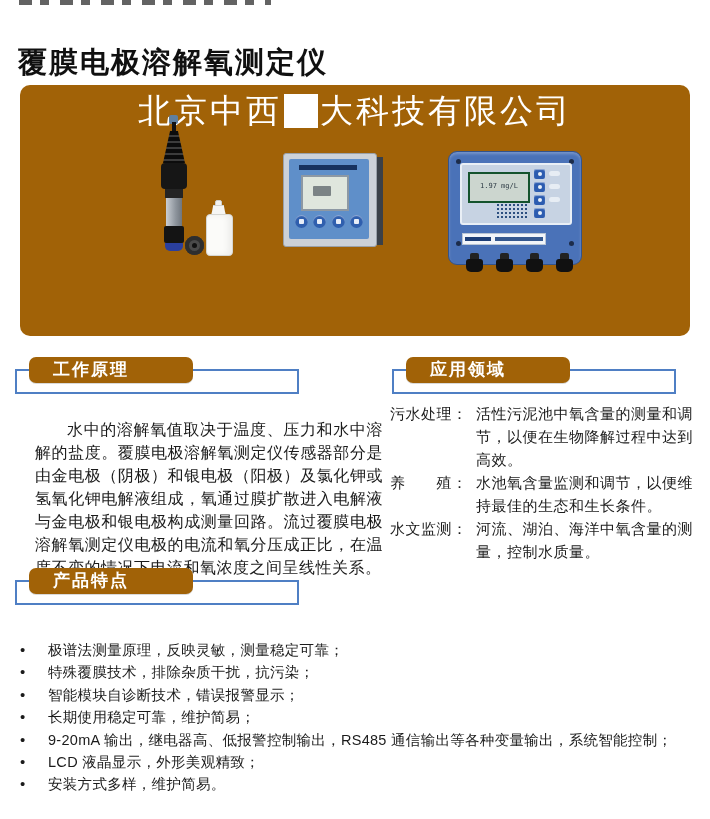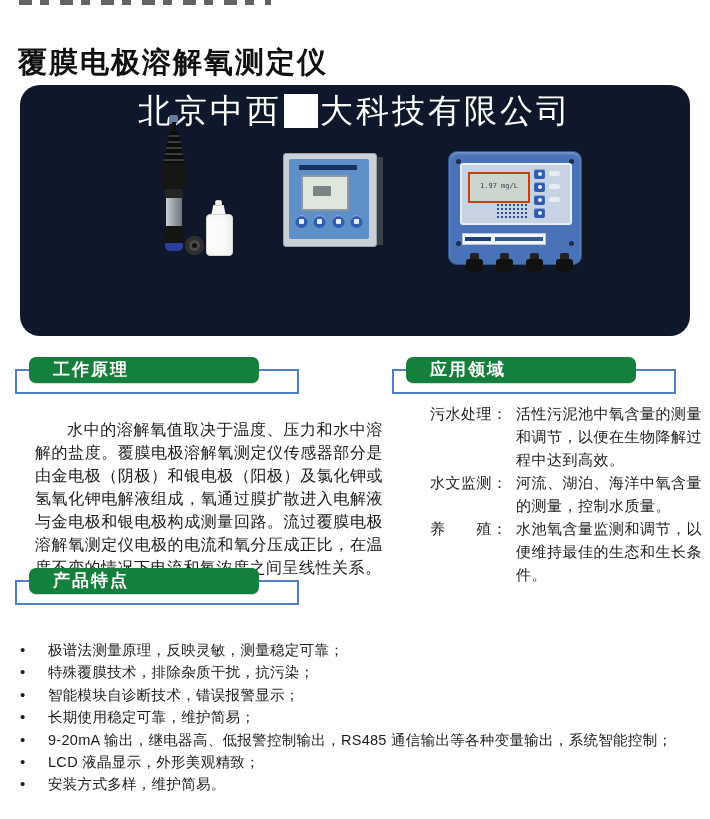--- a/index.html
+++ b/index.html
@@ -15,21 +15,21 @@
     background:repeating-linear-gradient(90deg,#3c3c3c 0 13px,transparent 13px 21px,#3c3c3c 21px 30px,transparent 30px 41px);
   }
   
   .doc-title{
     position:absolute;left:18px;top:24px;
     font-size:29px;font-weight:bold;color:#101010;letter-spacing:2px;
   }
   
   .banner{
     position:absolute;left:20px;top:85px;width:670px;height:251px;
-    background:#0f172a;border-radius:20px;
+    background:#a16207;border-radius:10px;
   }
   .watermark{
     position:absolute;left:0;right:0;top:4px;text-align:center;
     font-family:"Liberation Serif", serif;
     font-size:33px;color:#ffffff;letter-spacing:3px;white-space:nowrap;
     font-weight:500;
   }
   .wm-redact{
     display:inline-block;width:34px;height:34px;background:#ffffff;
     vertical-align:-6px;margin:0 2px;
@@ -63,49 +63,49 @@
   .meter .lcd{position:absolute;left:18px;top:22px;width:44px;height:32px;background:#dfe6dd;border:2px solid #8d98a3;}
   .meter .lcd i{position:absolute;left:10px;top:9px;width:18px;height:10px;background:rgba(40,50,60,.55);display:block;border-radius:1px;}
   .meter .btnrow{position:absolute;left:12px;top:62px;width:68px;display:flex;justify-content:space-between;}
   .meter .btn{width:13px;height:13px;border-radius:50%;background:#2f5fae;box-shadow:inset 0 1px 1px rgba(255,255,255,.5);}
   .meter .btn::after{content:"";display:block;width:5px;height:5px;margin:4px auto;background:#e8eef8;border-radius:1px;}
   
   .ctrl{position:absolute;left:428px;top:66px;width:134px;height:116px;}
   .ctrl .housing{position:absolute;left:0;top:0;width:132px;height:112px;background:#4a72b8;border:1px solid #33538c;border-radius:9px;box-shadow:inset 0 2px 3px rgba(255,255,255,.25);}
   .ctrl .screw{position:absolute;width:5px;height:5px;background:#1c2c4a;border-radius:50%;}
   .ctrl .panel{position:absolute;left:12px;top:12px;width:108px;height:58px;background:#c7d3e3;border:2px solid #e9eff6;border-radius:3px;}
-  .ctrl .lcd{position:absolute;left:6px;top:7px;width:58px;height:27px;background:#ccd6cf;border:2px solid #c2410c;
+  .ctrl .lcd{position:absolute;left:6px;top:7px;width:58px;height:27px;background:#ccd6cf;border:2px solid #14532d;
     font-family:"DejaVu Sans Mono", monospace;font-size:7px;line-height:25px;text-align:center;color:#2c3a44;letter-spacing:0;}
   .ctrl .grille{position:absolute;left:34px;top:38px;width:32px;height:16px;
     background:radial-gradient(#2c4f80 28%,transparent 32%);background-size:4px 4px;}
   .ctrl .keys{position:absolute;right:8px;top:4px;width:28px;height:52px;}
   .ctrl .key{position:absolute;left:0;width:11px;height:10px;background:#2c5cb0;border-radius:2px;box-shadow:inset 0 1px 1px rgba(255,255,255,.5);}
   .ctrl .key::after{content:"";display:block;width:4px;height:4px;margin:3px auto;background:#eaf1fa;border-radius:50%;}
   .ctrl .led{position:absolute;left:15px;width:11px;height:5px;background:#e7edf4;border-radius:3px;}
   .ctrl .label{position:absolute;left:14px;top:82px;width:82px;height:10px;background:#f2f5f9;border:1px solid #b9c5d4;
     background-image:linear-gradient(90deg,#1d3e77 0 26px,transparent 26px 30px,#35588f 30px 78px);background-size:78px 4px;background-repeat:no-repeat;background-position:2px 3px;}
   .ctrl .gland{position:absolute;top:108px;width:17px;height:13px;background:#111;border-radius:3px 3px 5px 5px;}
   .ctrl .gland::before{content:"";position:absolute;left:4px;top:-6px;width:9px;height:6px;background:#222;border-radius:2px 2px 0 0;}
   
   .sechdr{position:absolute;width:292px;height:38px;}
   .sechdr .outline{position:absolute;left:0;top:12px;width:280px;height:21px;border:2px solid #4f7fc4;}
   .sechdr .pill{
-    position:absolute;left:14px;top:0;width:230px;height:26px;box-sizing:border-box;
-    background:#15803d;color:#fff;border-radius:7px;
+    position:absolute;left:14px;top:0;width:164px;height:26px;box-sizing:border-box;
+    background:#a16207;color:#fff;border-radius:7px;
     font-size:17px;font-weight:bold;line-height:26px;padding-left:24px;letter-spacing:2px;
     box-shadow:0 1px 0 rgba(0,0,0,.15);
   }
   
   .principle-body{
     position:absolute;left:15px;top:402px;width:348px;
     font-size:16px;line-height:23px;color:#1b1b1b;text-align:justify;text-indent:2em;letter-spacing:.5px;margin-left:20px;
   }
   .apps{position:absolute;left:390px;top:402px;width:316px;font-size:15px;line-height:23px;color:#1b1b1b;}
   .app-item{display:flex;}
-  .app-item .lbl{flex:none;width:86px;letter-spacing:.5px;margin-left:40px;}
+  .app-item .lbl{flex:none;width:86px;letter-spacing:.5px;}
   .app-item .txt{flex:1;letter-spacing:.5px;}
   .features{position:absolute;left:20px;top:639px;width:686px;font-size:14.5px;color:#1b1b1b;}
   .feat-item{display:flex;line-height:22.4px;}
   .feat-item .bullet{flex:none;width:28px;text-align:left;font-size:15px;}
   .feat-item .bullet::before{content:"•";}
   .feat-item .txt{flex:1;letter-spacing:.3px;}
 </style>
 </head>
 <body>
 
@@ -188,26 +188,26 @@
 </div>
 
 <p class="principle-body">水中的溶解氧值取决于温度、压力和水中溶解的盐度。覆膜电极溶解氧测定仪传感器部分是由金电极（阴极）和银电极（阳极）及氯化钾或氢氧化钾电解液组成，氧通过膜扩散进入电解液与金电极和银电极构成测量回路。流过覆膜电极溶解氧测定仪电极的电流和氧分压成正比，在温度不变的情况下电流和氧浓度之间呈线性关系。</p>
 
 <div class="apps">
   <div class="app-item">
     <span class="lbl">污水处理：</span>
     <span class="txt">活性污泥池中氧含量的测量和调节，以便在生物降解过程中达到高效。</span>
   </div>
   <div class="app-item">
+    <span class="lbl">养　　殖：</span>
+    <span class="txt">水池氧含量监测和调节，以便维持最佳的生态和生长条件。</span>
+  </div>
+  <div class="app-item">
     <span class="lbl">水文监测：</span>
     <span class="txt">河流、湖泊、海洋中氧含量的测量，控制水质量。</span>
-  </div>
-  <div class="app-item">
-    <span class="lbl">养　　殖：</span>
-    <span class="txt">水池氧含量监测和调节，以便维持最佳的生态和生长条件。</span>
   </div>
 </div>
 
 <div class="sechdr" style="left:15px;top:568px;">
   <div class="outline"></div>
   <div class="pill">产品特点</div>
 </div>
 
 <div class="features">
   <div class="feat-item">

